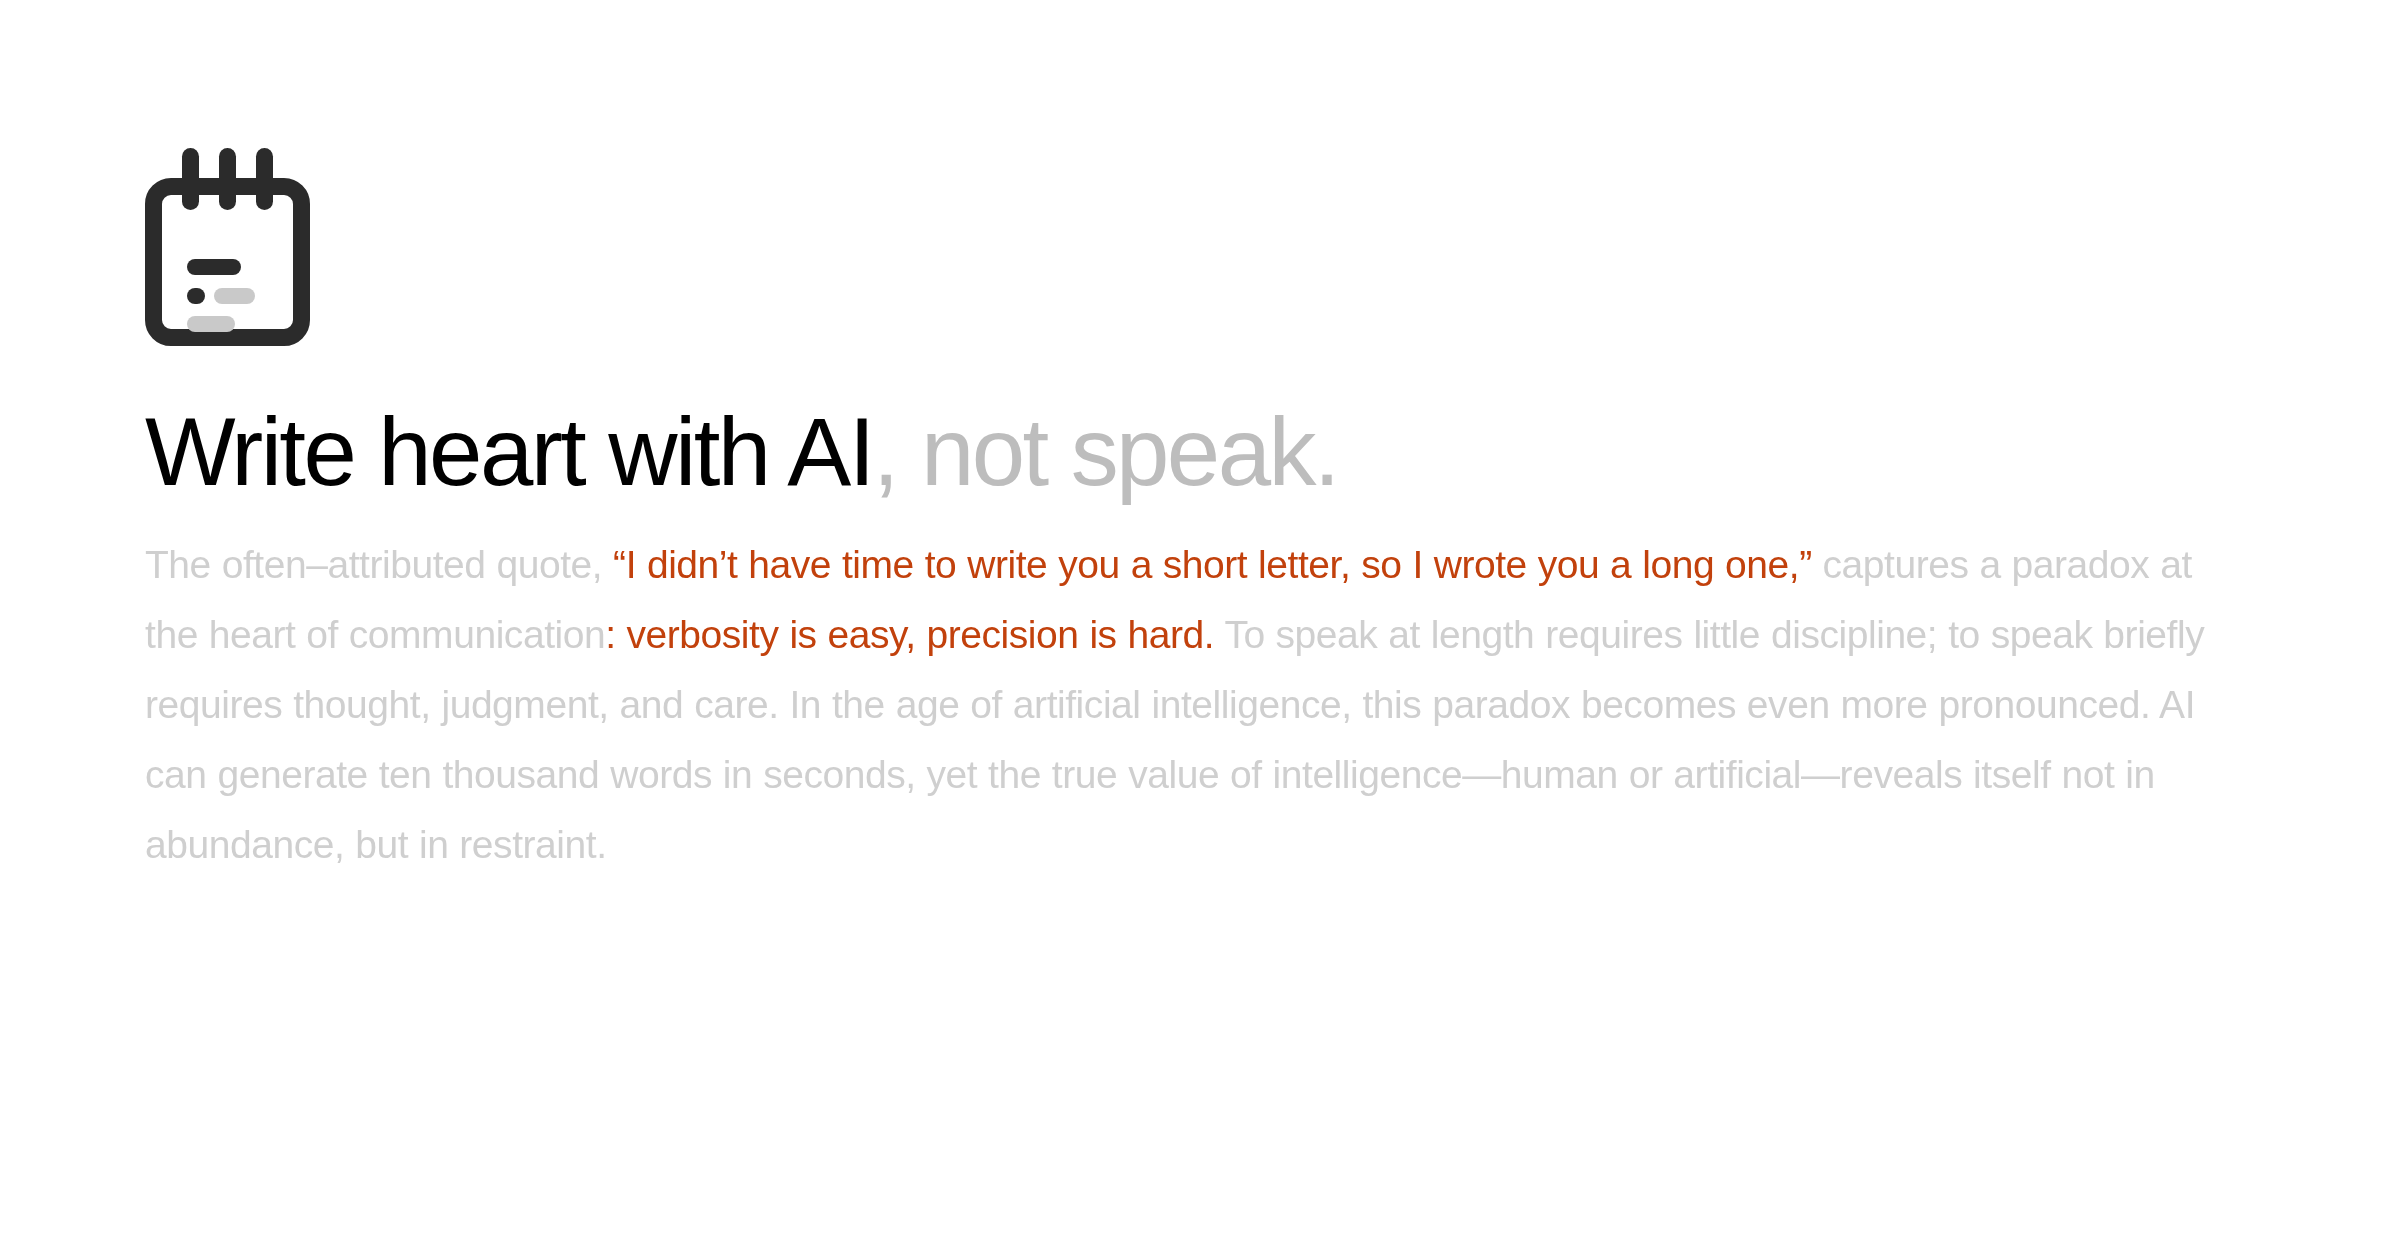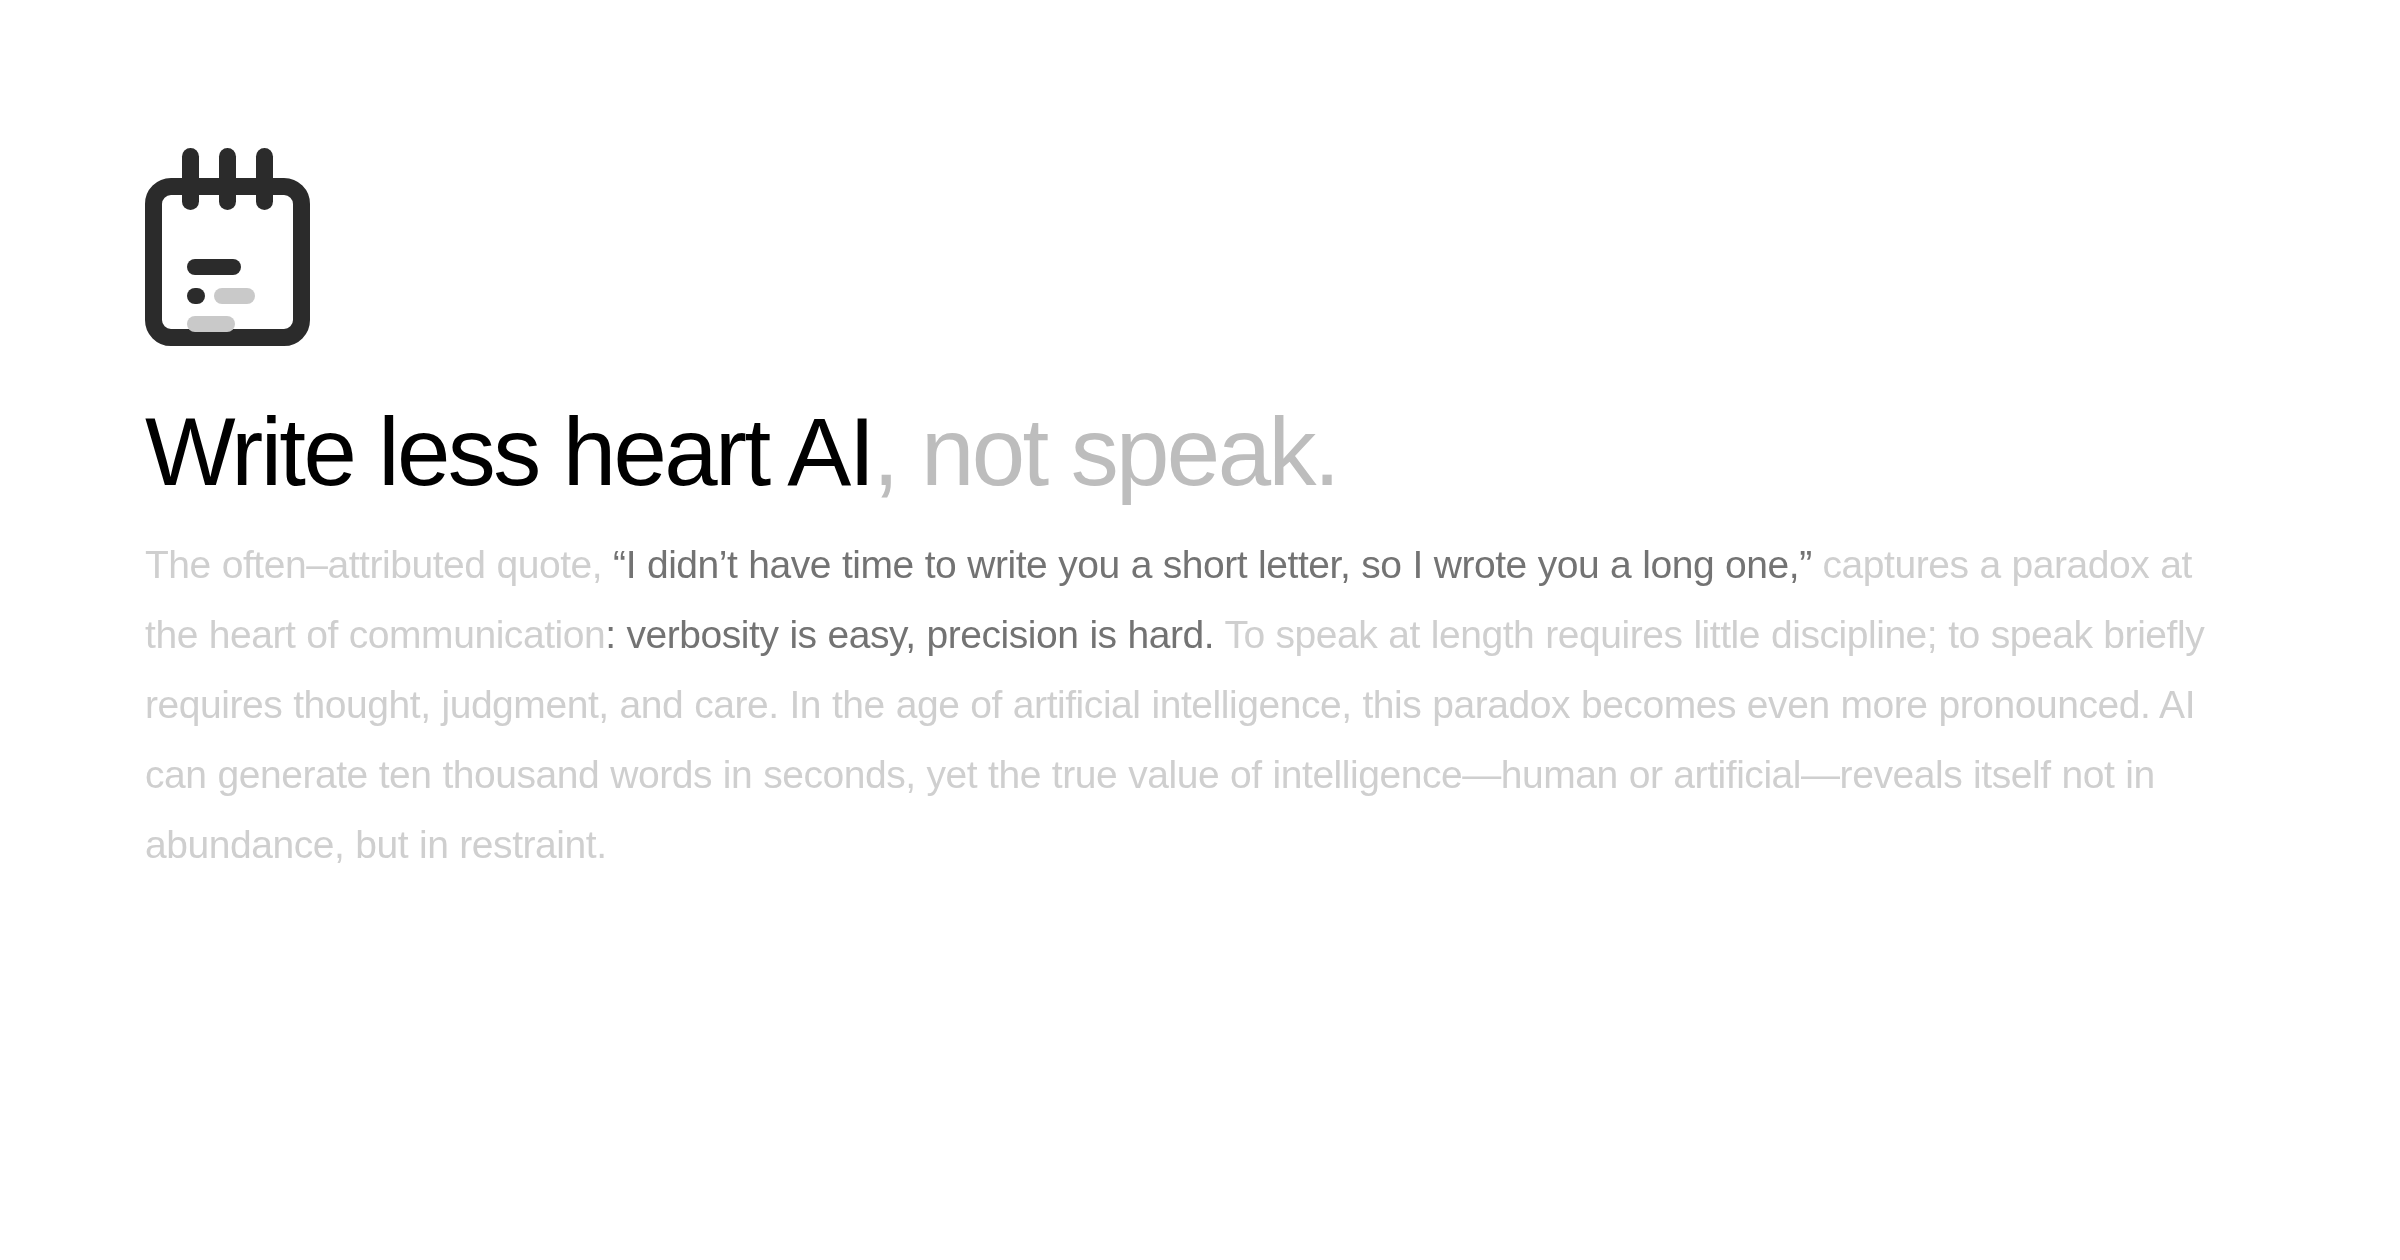--- a/index.html
+++ b/index.html
@@ -105,35 +105,35 @@
     margin: 0;
     width: 2060px;
     font-size: 39px;
     line-height: 70px;
     letter-spacing: -0.45px;
     font-weight: 400;
     color: #cfcfcf;
     word-spacing: 0.5px;
   }
   .tx-muted  { color: #cfcfcf; margin-top: 20px; }
-  .tx-strong { color: #737373; }
+  .tx-strong { color: #c2410c; }
 </style>
 </head>
 <body>
 
 <div class="page">
 
   <div class="icon-wrap">
     <div class="memo-body"></div>
     <div class="ring r1"></div>
     <div class="ring r2"></div>
     <div class="ring r3"></div>
     <div class="memo-line l1"></div>
     <div class="memo-line l2-dot"></div>
     <div class="memo-line l2-bar"></div>
     <div class="memo-line l3"></div>
   </div>
 
-  <h1 class="headline"><span class="hl-strong">Write less heart AI</span><span class="hl-muted">, not speak.</span></h1>
+  <h1 class="headline"><span class="hl-strong">Write heart with AI</span><span class="hl-muted">, not speak.</span></h1>
 
   <p class="body-copy"><span class="tx-muted">The often–attributed quote,</span><span class="tx-strong"> “I didn’t have time to write you a short letter, so I wrote you a long one,”</span><span class="tx-muted"> captures a paradox at the heart of communication</span><span class="tx-strong">: verbosity is easy, precision is hard.</span><span class="tx-muted"> To speak at length requires little discipline; to speak briefly requires thought, judgment, and care. In the age of artificial intelligence, this paradox becomes even more pronounced. AI can generate ten thousand words in seconds, yet the true value of intelligence—human or artificial—reveals itself not in abundance, but in restraint.</span></p>
 
 </div>
 
 </body></html>

